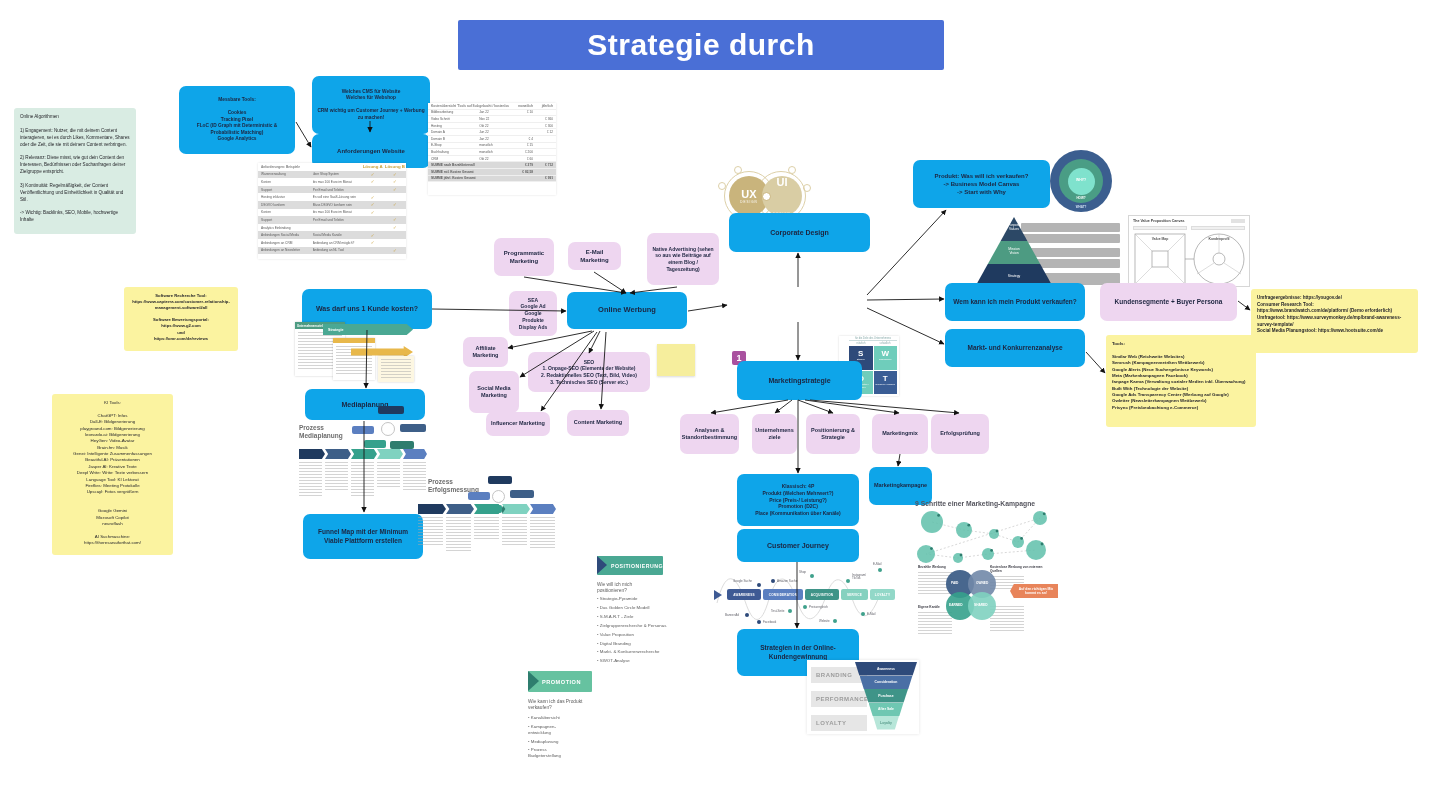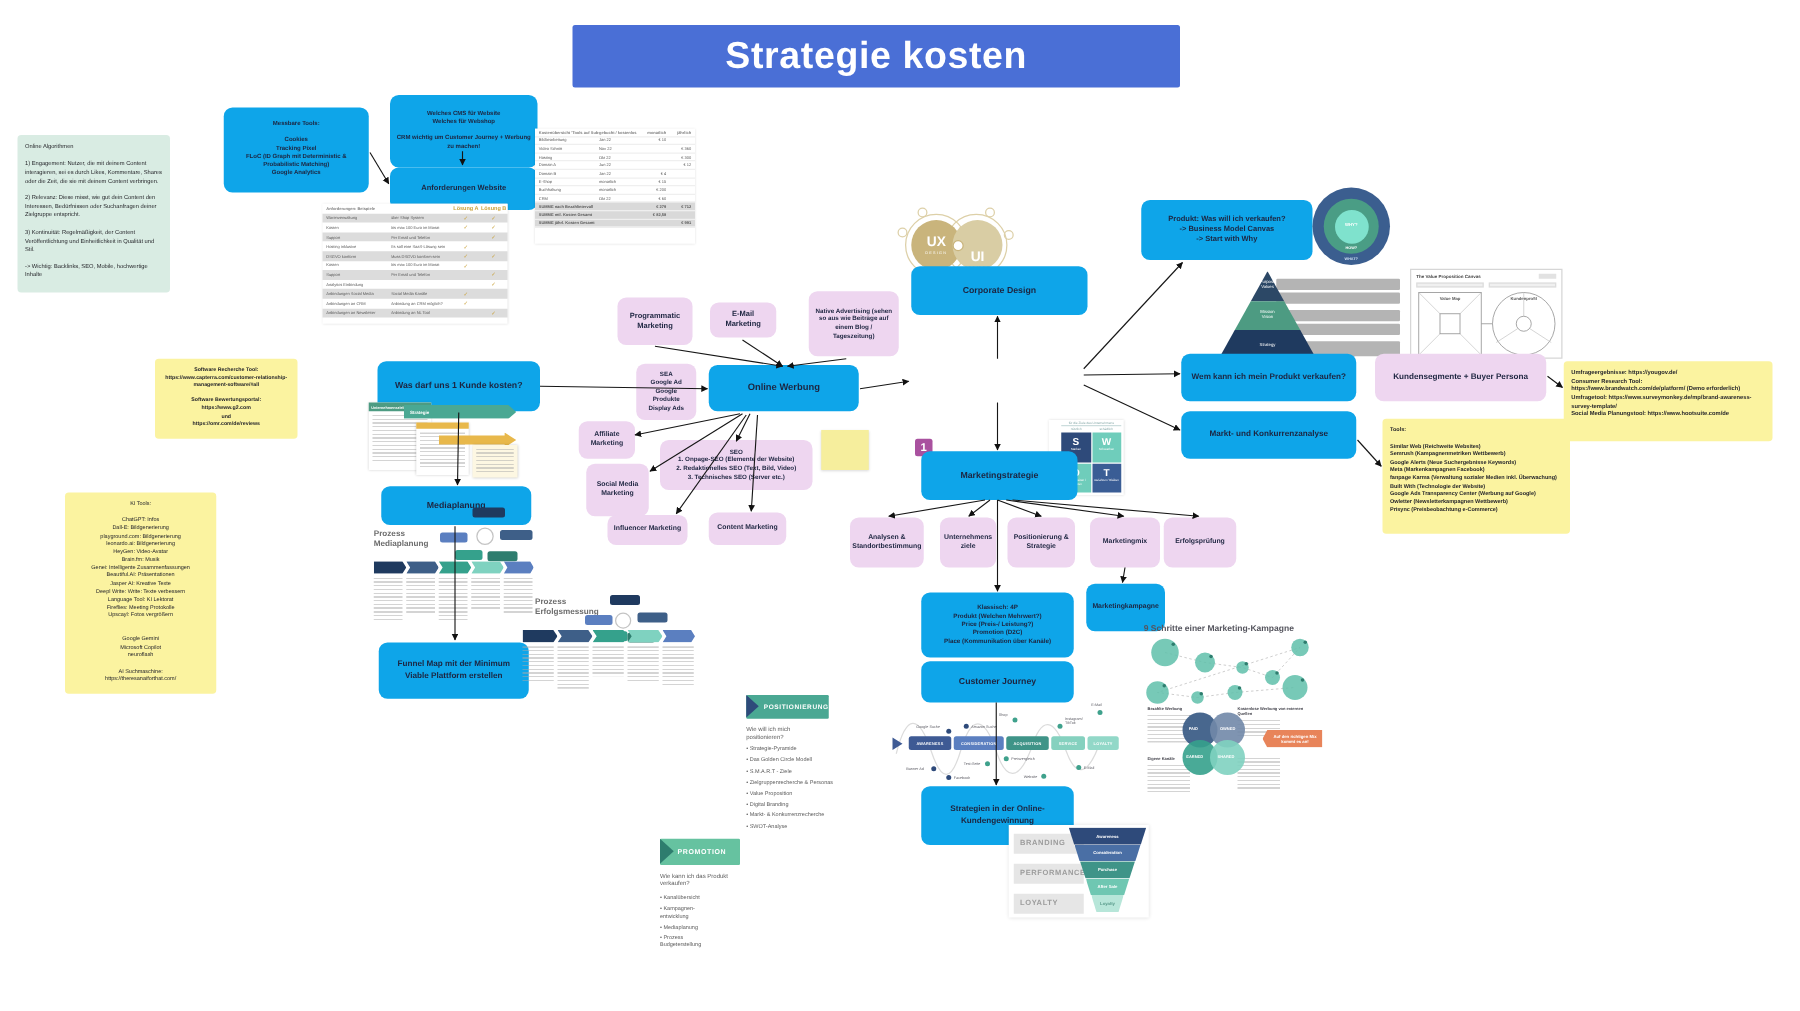--- a/index.html
+++ b/index.html
@@ -52,21 +52,21 @@
            display:flex;align-items:center;padding-left:5px;letter-spacing:.5px}
   .vennlbl{position:absolute;color:#fff;font-weight:700;font-size:3.2px}
   .ghead{position:absolute;font-size:3.2px;font-weight:700;color:#3d3d46;width:62px;line-height:1.2}
   svg{display:block}
 </style>
 </head>
 <body>
 
 <div id="board">
 
-  <div class="node bluebox" style="left:458px;top:20px;width:486px;height:50px;font-size:30px;border-radius:2px;letter-spacing:.5px">Strategie kosten</div>
+  <div class="node bluebox" style="left:458px;top:20px;width:486px;height:50px;font-size:30px;border-radius:2px;letter-spacing:.5px">Strategie durch</div>
 
   <div class="gnote" style="left:14px;top:108px;width:122px;height:126px">Online Algorithmen
 
 1) Engagement: Nutzer, die mit deinem Content interagieren, sei es durch Likes, Kommentare, Shares oder die Zeit, die sie mit deinem Content verbringen.
 
 2) Relevanz: Diese misst, wie gut dein Content den Interessen, Bedürfnissen oder Suchanfragen deiner Zielgruppe entspricht.
 
 3) Kontinuität: Regelmäßigkeit, der Content Veröffentlichtung und Einheitlichkeit in Qualität und Stil.
 
 -&gt; Wichtig: Backlinks, SEO, Mobile, hochwertige Inhalte</div>
@@ -355,21 +355,21 @@
   <div class="sticky" style="left:657px;top:344px;width:38px;height:32px"></div>
   <div class="badge" style="left:732px;top:351px;width:14px;height:14px">1</div>
 
   <div class="abs" style="left:718px;top:168px;width:92px;height:58px">
     <div class="circ" style="left:6px;top:3px;width:50px;height:50px;border:1px solid #ddd0a8"></div>
     <div class="circ" style="left:38px;top:3px;width:50px;height:50px;border:1px solid #ddd0a8"></div>
     <div class="circ" style="left:11px;top:8px;width:40px;height:40px;background:#c9b47c;display:flex;flex-direction:column;align-items:center;justify-content:center;color:#fff">
       <span style="font-size:11px;font-weight:700">UX</span>
       <span style="font-size:3px;letter-spacing:1px">DESIGN</span>
     </div>
-    <div class="circ" style="left:44px;top:8px;width:40px;height:40px;background:#d9cda4;display:flex;flex-direction:column;align-items:center;justify-content:flex-end;color:#fff">
+    <div class="circ" style="left:44px;top:8px;width:40px;height:40px;background:#d9cda4;display:flex;flex-direction:column;align-items:center;justify-content:space-between;color:#fff">
       <span style="font-size:11px;font-weight:700">UI</span>
       <span style="font-size:3px;letter-spacing:1px">DESIGN</span>
     </div>
     <div class="circ" style="left:43.5px;top:24px;width:9px;height:9px;background:#fff;border:1px solid #c9b47c"></div>
     <div class="circ" style="left:0;top:14px;width:8px;height:8px;border:1px solid #ddd0a8"></div>
     <div class="circ" style="left:16px;top:-2px;width:8px;height:8px;border:1px solid #ddd0a8"></div>
     <div class="circ" style="left:70px;top:-2px;width:8px;height:8px;border:1px solid #ddd0a8"></div>
     <div class="circ" style="left:85px;top:16px;width:8px;height:8px;border:1px solid #ddd0a8"></div>
     <div class="circ" style="left:14px;top:50px;width:8px;height:8px;border:1px solid #ddd0a8"></div>
     <div class="circ" style="left:72px;top:50px;width:8px;height:8px;border:1px solid #ddd0a8"></div>

